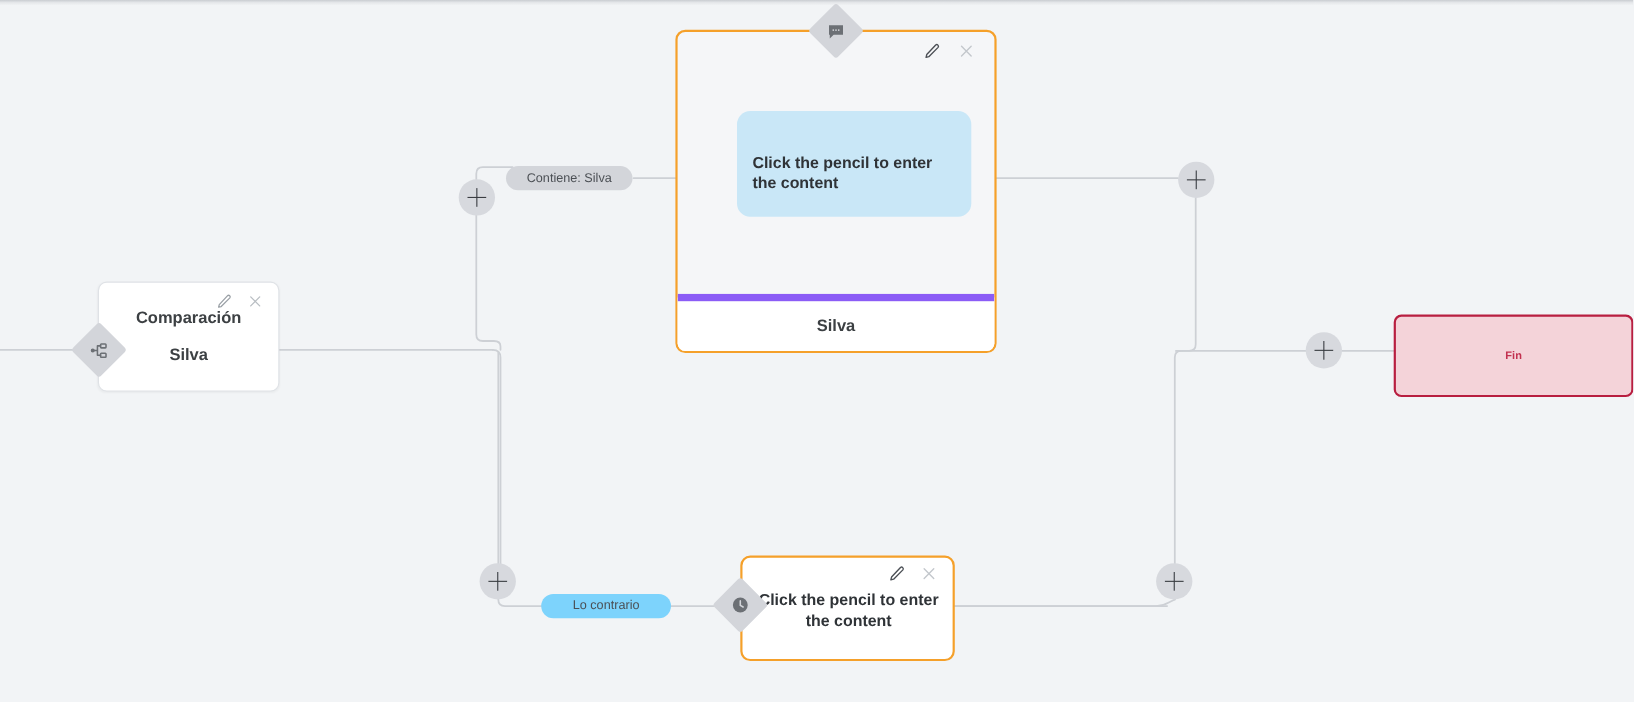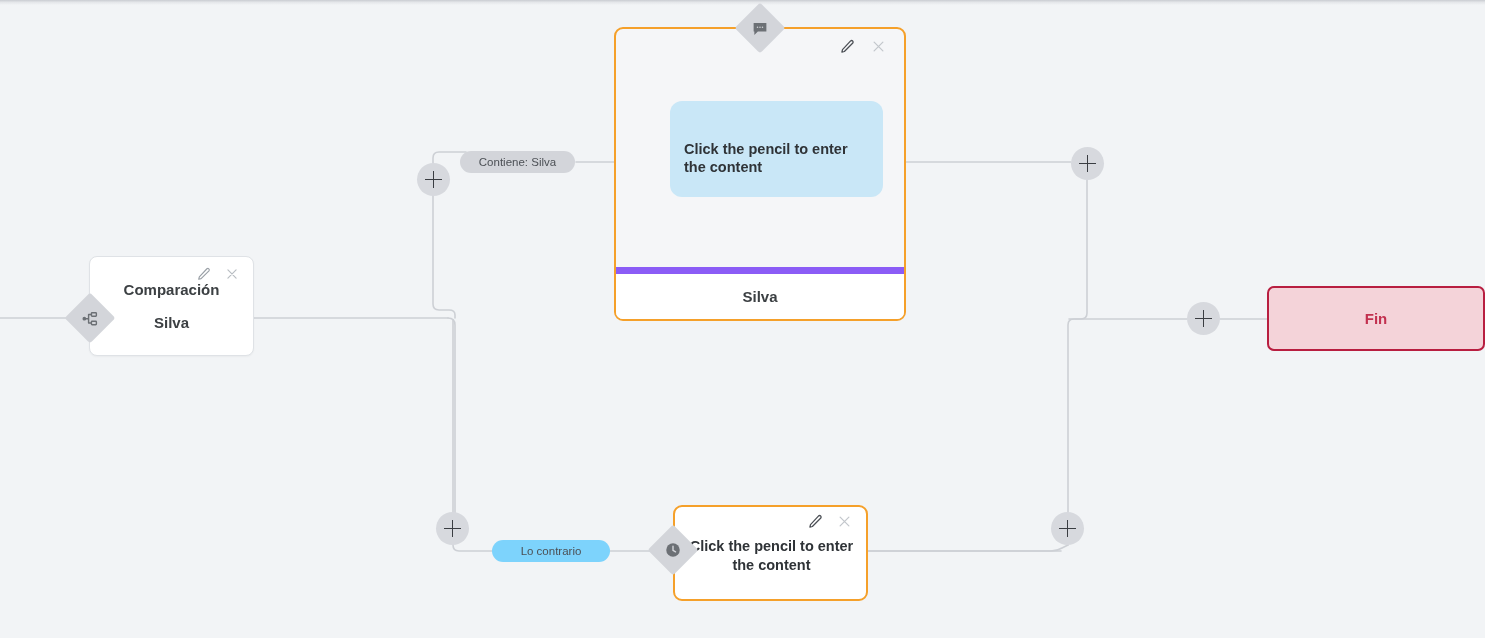--- a/index.html
+++ b/index.html
@@ -109,27 +109,27 @@
     left: 12px; right: 10px; top: 30px;
     text-align: center;
     font-size: 14.5px;
     line-height: 1.28;
     color: #2f3337;
   }
 
   
   #node-fin {
     left: 1267px; top: 286px;
-    width: 218px; height: 65px;
+    width: 218px; height: 75px;
     background: #f4d3d9;
     border: 2px solid #b81e40;
     border-radius: 7px;
     display: flex; align-items: center; justify-content: center;
     color: #c2304f;
-    font-size: 15px;
+    font-size: 10px;
   }
 
   
   .diamond {
     position: absolute;
     width: 36px; height: 36px;
     background: #d3d5da;
     transform: rotate(45deg);
     border-radius: 3px;
     display: flex; align-items: center; justify-content: center;

